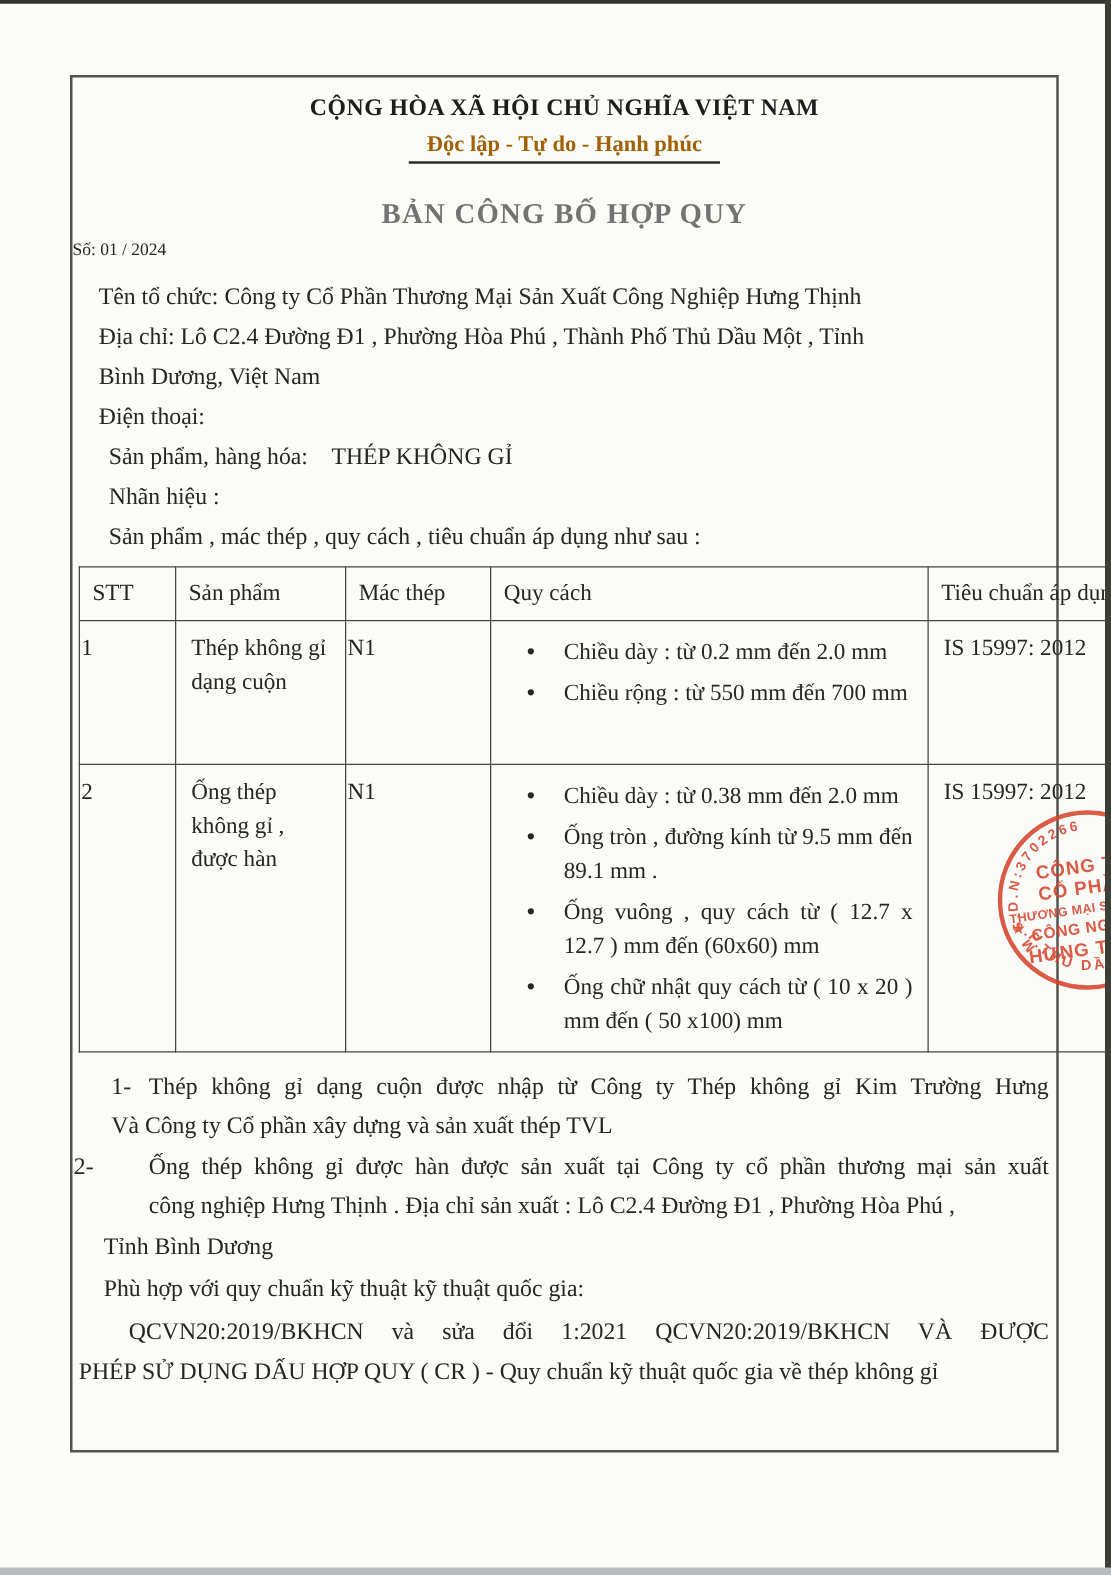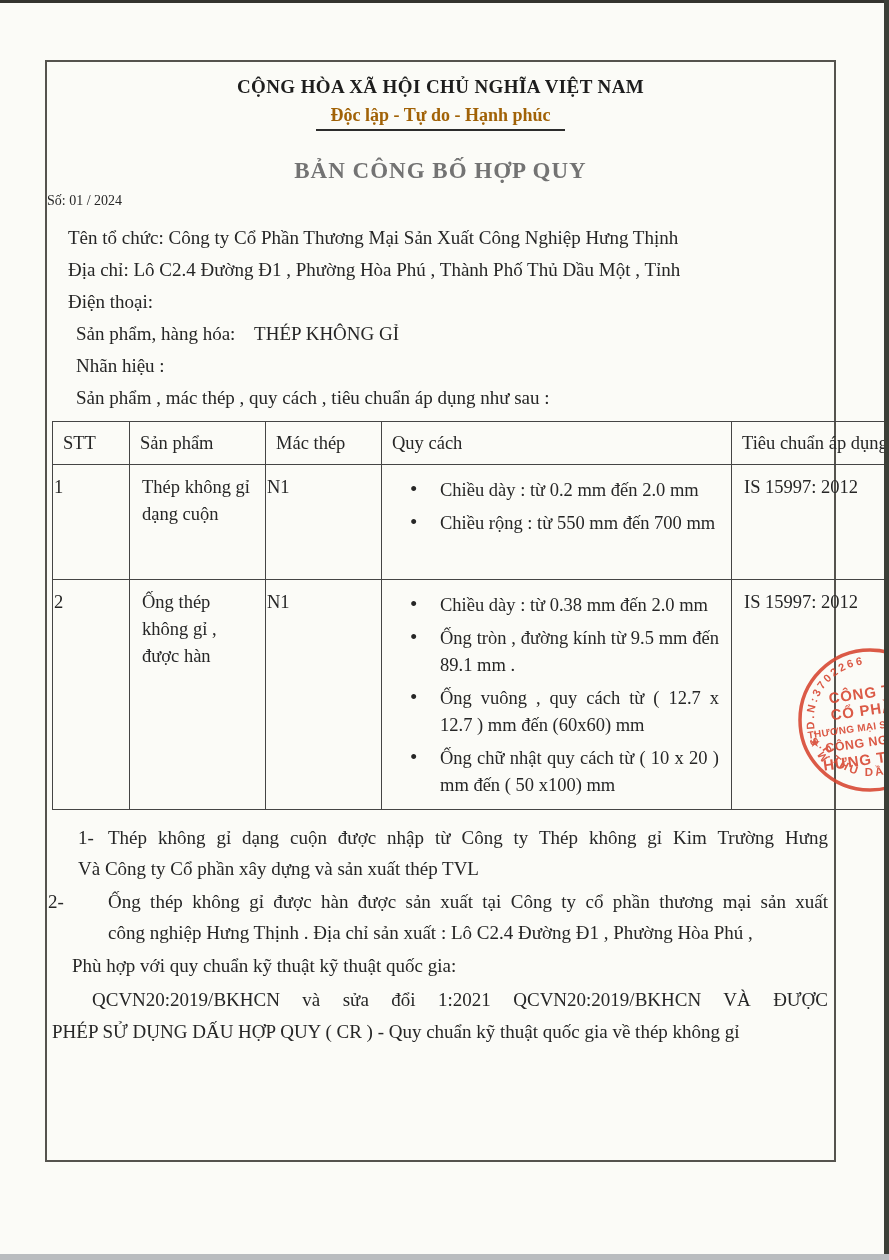--- a/index.html
+++ b/index.html
@@ -6,21 +6,21 @@
   .scan{
     position:relative;width:889px;height:1260px;margin:0 auto;
     background:#fbfbf7;overflow:hidden;
     font-family:"Liberation Serif","DejaVu Serif",serif;color:#262626;
   }
   .edge-top{position:absolute;top:0;left:0;width:100%;height:3px;background:#34342f;z-index:9;}
   .edge-right{position:absolute;top:0;right:0;width:5px;height:100%;background:#3b3f37;z-index:9;}
   .edge-bottom{position:absolute;bottom:0;left:0;width:100%;height:6px;background:#b9bcbf;z-index:9;}
 
   .frame{
-    position:absolute;left:45px;top:60px;width:787px;height:1098px;
+    position:absolute;left:56px;top:60px;width:787px;height:1098px;
     border:2px solid #55534e;background:transparent;
   }
 
   .national{margin:14px 0 0 0;text-align:center;font-weight:bold;font-size:19px;letter-spacing:.4px;color:#1d1d1d;}
   .motto{margin:7px 0 0 0;text-align:center;font-weight:bold;font-size:18px;color:#a16207;}
   .motto .u{display:inline-block;border-bottom:2px solid #2c2c2c;padding:0 14px 3px 14px;}
   .doc-title{margin:27px 0 0 0;text-align:center;font-weight:bold;font-size:23px;letter-spacing:1px;color:#737373;}
   .doc-number{margin:9px 0 0 0;font-size:14px;}
 
   .info{margin:13px 18px 0 21px;font-size:19px;line-height:32px;}
@@ -80,20 +80,21 @@
 
     <p class="national">CỘNG HÒA XÃ HỘI CHỦ NGHĨA VIỆT NAM</p>
     <p class="motto"><span class="u">Độc lập - Tự do - Hạnh phúc</span></p>
 
     <p class="doc-title">BẢN CÔNG BỐ HỢP QUY</p>
     <p class="doc-number">Số: 01 / 2024</p>
 
     <div class="info">
       <p>Tên tổ chức: Công ty Cổ Phần Thương Mại Sản Xuất Công Nghiệp Hưng Thịnh</p>
       <p>Địa chỉ: Lô C2.4 Đường Đ1 , Phường Hòa Phú , Thành Phố Thủ Dầu Một , Tỉnh</p>
+      <p>Bình Dương, Việt Nam</p>
       <p>Điện thoại:</p>
       <p class="ind"><span>Sản phẩm, hàng hóa: </span><span class="b">THÉP KHÔNG GỈ</span></p>
       <p class="ind">Nhãn hiệu :</p>
       <p class="ind">Sản phẩm , mác thép , quy cách , tiêu chuẩn áp dụng như sau :</p>
     </div>
 
     <table class="products">
       <thead>
         <tr>
           <th class="c-stt">STT</th>
@@ -137,20 +138,21 @@
       <div class="note">
         <div class="nline jline"><span class="marker">1-</span><span>Thép không gỉ dạng cuộn được nhập từ Công ty Thép không gỉ Kim Trường Hưng</span></div>
         <div class="nline">Và Công ty Cổ phần xây dựng và sản xuất thép TVL</div>
       </div>
       <div class="note">
         <div class="nline jline hang1"><span class="marker">2-</span><span>Ống thép không gỉ được hàn được sản xuất tại Công ty cổ phần thương mại sản xuất</span></div>
         <div class="nline cont">công nghiệp Hưng Thịnh . Địa chỉ sản xuất : Lô C2.4 Đường Đ1 , Phường Hòa Phú ,</div>
       </div>
     </div>
 
+    <p class="plain-line">Tỉnh Bình Dương</p>
     <p class="plain-line">Phù hợp với quy chuẩn kỹ thuật kỹ thuật quốc gia:</p>
 
     <div class="qcvn">
       <p class="q1">QCVN20:2019/BKHCN và sửa đổi 1:2021 QCVN20:2019/BKHCN VÀ ĐƯỢC</p>
       <p class="q2">PHÉP SỬ DỤNG DẤU HỢP QUY ( CR ) -  Quy chuẩn kỹ thuật quốc gia về thép không gỉ</p>
     </div>
 
   </div>
 
   <div class="stamp">

